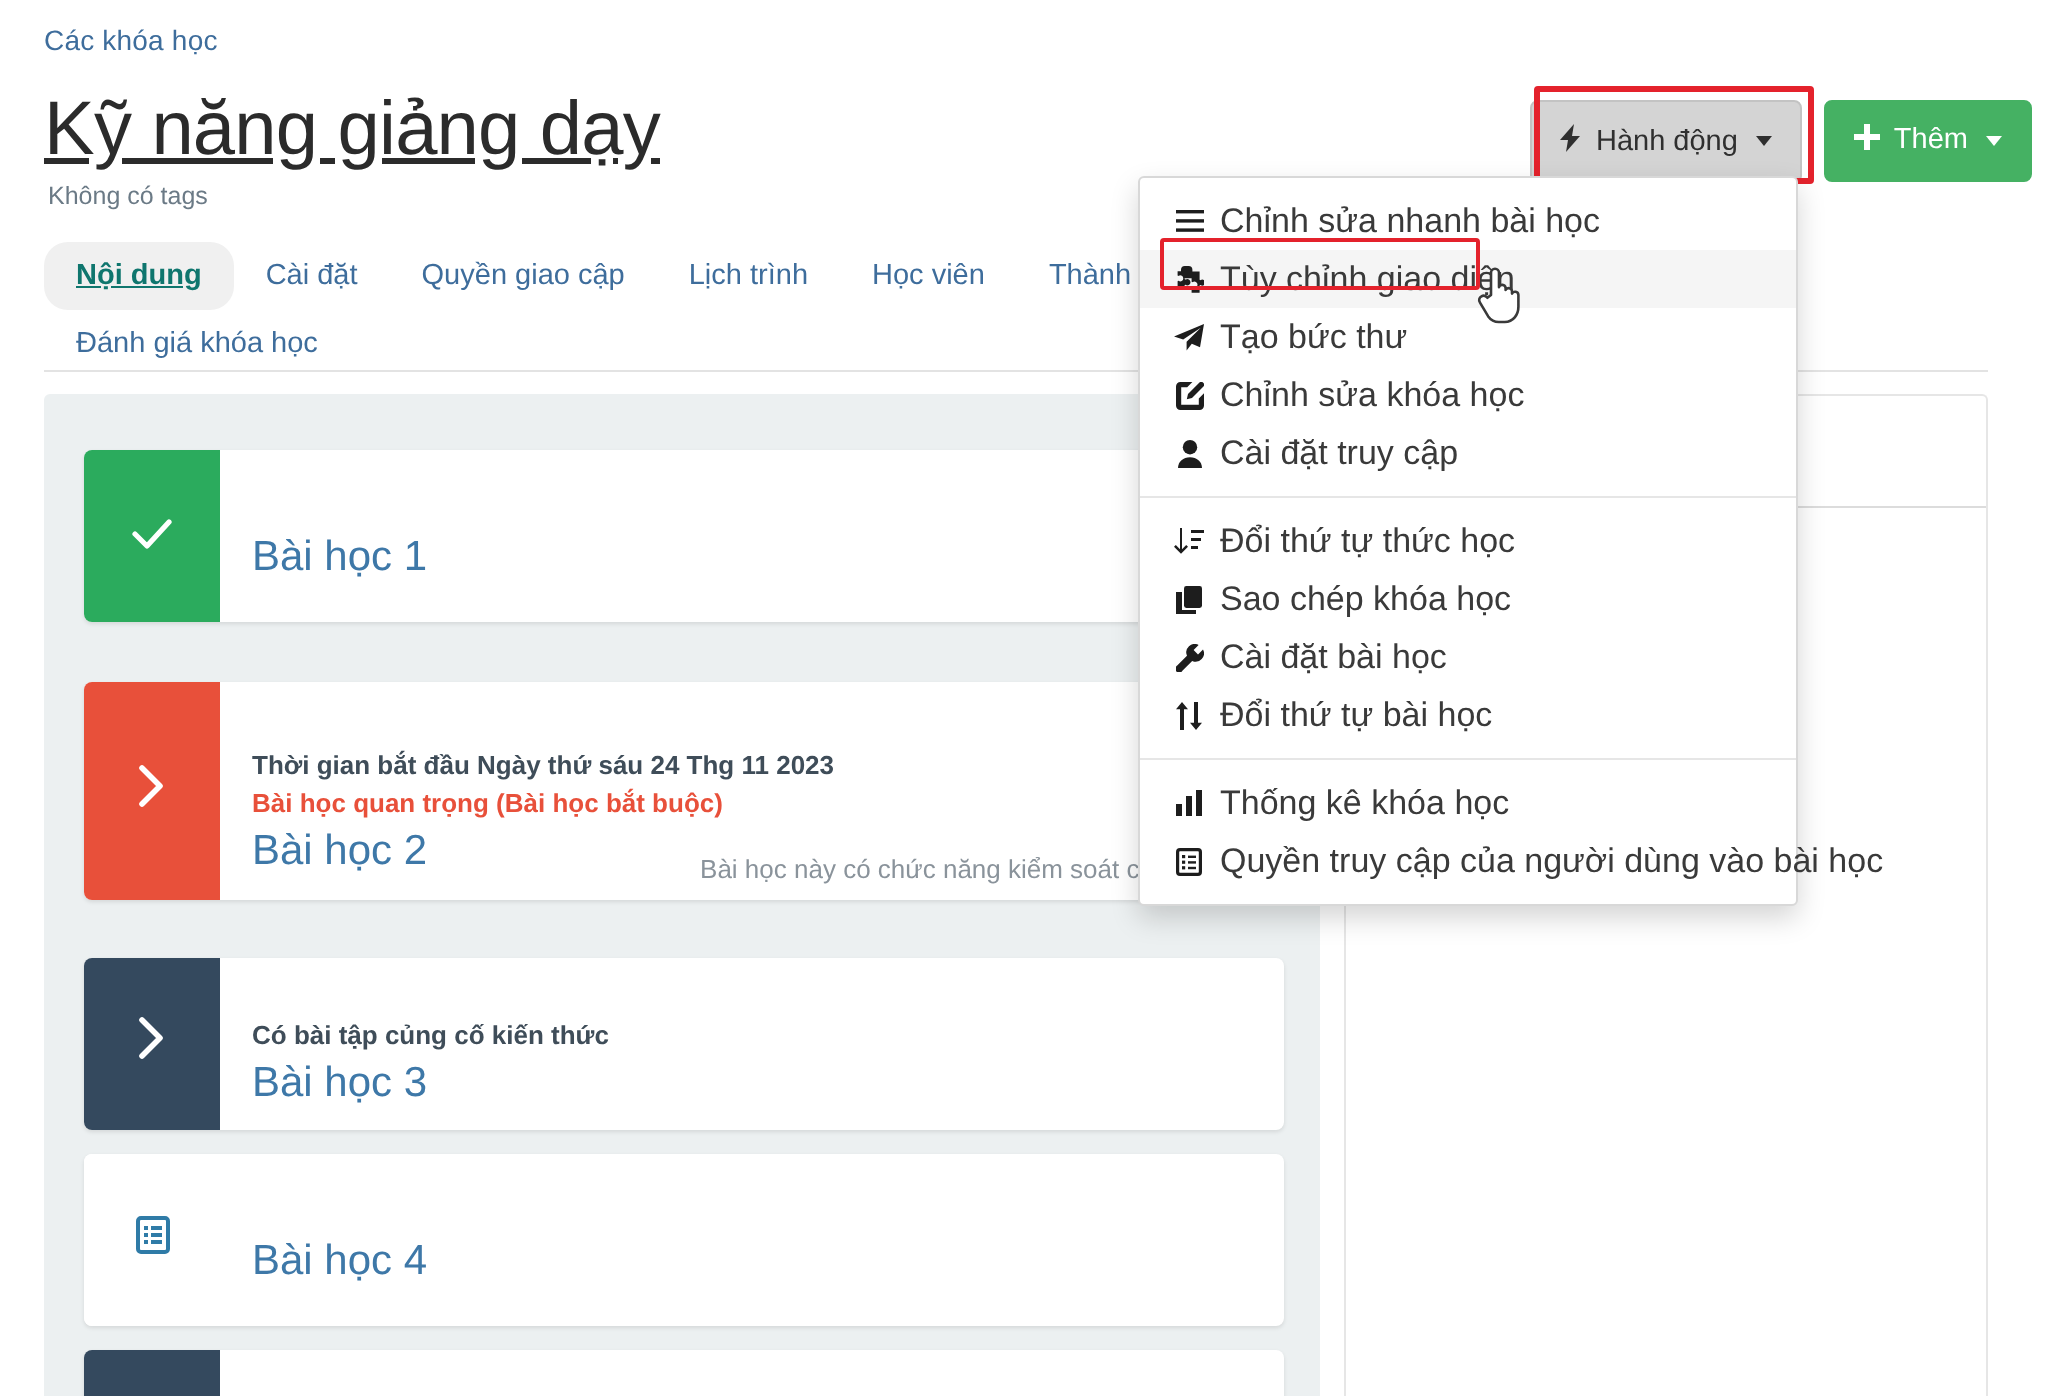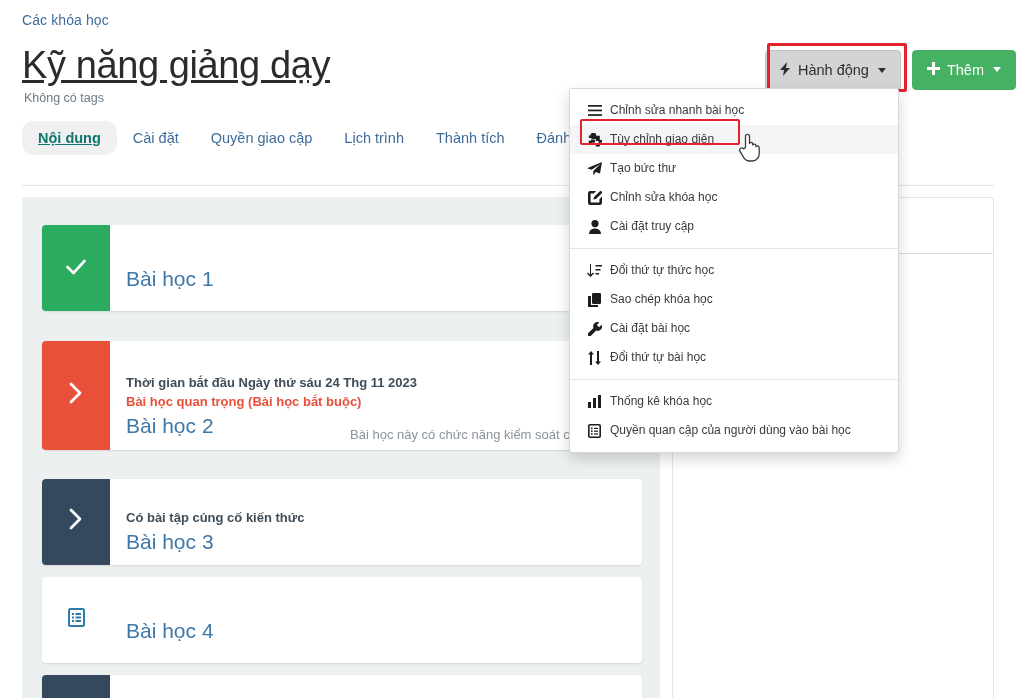--- a/index.html
+++ b/index.html
@@ -91,21 +91,21 @@
   .doc-icon { color: #2f7ba7; font-size: 17px; }
 
   
   .menu {
     position: absolute; left: 569px; top: 88px; width: 330px;
     background: #ffffff; border: 1px solid #d8d8d8; border-radius: 3px;
     box-shadow: 0 6px 14px rgba(0,0,0,.17); padding: 7px 0; z-index: 40;
   }
   .mi {
     display: flex; align-items: center; gap: 7px;
-    padding: 5px 24px 5px 16px; font-size: 12px; color: #3a3a3a;
+    padding: 5px 24px 5px 16px; font-size: 17px; color: #3a3a3a;
     line-height: 19px; cursor: pointer; white-space: nowrap;
   }
   .mi.hi { background: #f5f5f5; }
   .mi-ico { width: 17px; flex: 0 0 17px; display: inline-flex; align-items: center; justify-content: center; color: #1d1d1d; font-size: 14px; }
   .mi-sep { height: 1px; background: #e6e6e6; margin: 7px 0; }
   .mi-hl-box {
     position: absolute; left: 580px; top: 119px; width: 160px; height: 26px;
     border: 2.5px solid #e4222c; border-radius: 2px; pointer-events: none; z-index: 45;
   }
 
@@ -142,20 +142,21 @@
       <span class="caret"></span>
     </div>
   </div>
   <div class="hl-box"></div>
 
   <div class="tabs">
     <div class="tab active">Nội dung</div>
     <div class="tab">Cài đặt</div>
     <div class="tab">Quyền giao cập</div>
     <div class="tab">Lịch trình</div>
+    <div class="tab">Học viên</div>
     <div class="tab">Thành tích</div>
     <div class="tab">Đánh giá khóa học</div>
   </div>
   <div class="tabs-rule"></div>
 
   <div class="right-panel"></div>
   <div class="right-divider"></div>
 
   <div class="panel">
 
@@ -344,21 +345,21 @@
         <svg width="13" height="14" viewBox="0 0 13 14">
             <rect x="0.8" y="0.8" width="11.4" height="12.4" rx="1.2" fill="none" stroke="#1d1d1d" stroke-width="1.6"></rect>
             <rect x="3" y="3.5" width="1.6" height="1.6" fill="#1d1d1d"></rect>
             <rect x="6" y="3.8" width="4" height="1.2" fill="#1d1d1d"></rect>
             <rect x="3" y="6.3" width="1.6" height="1.6" fill="#1d1d1d"></rect>
             <rect x="6" y="6.6" width="4" height="1.2" fill="#1d1d1d"></rect>
             <rect x="3" y="9.1" width="1.6" height="1.6" fill="#1d1d1d"></rect>
             <rect x="6" y="9.4" width="4" height="1.2" fill="#1d1d1d"></rect>
           </svg>
       </span>
-      <span>Quyền quan cập của người dùng vào bài học</span>
+      <span>Quyền truy cập của người dùng vào bài học</span>
     </div>
 
   </div>
   <div class="mi-hl-box"></div>
 
   <div class="cursor">
     <svg width="26" height="32" viewBox="0 0 26 32">
       <path d="M7.5 16.5V5.4a2 2 0 014 0v7.2a1.7 1.7 0 013.3.3v1.1a1.7 1.7 0 013.2.5v1.3a1.7 1.7 0 013.2.6v6c0 4-2.6 7.6-6.8 7.6h-3c-2.4 0-4-1-5.3-2.8L2 20.3c-.8-1.2-.4-2.5.7-3.1 1-.6 2.2-.3 3 .7z" fill="#ffffff" stroke="#3a3a3a" stroke-width="1.3" stroke-linejoin="round"></path>
     </svg>
   </div>

